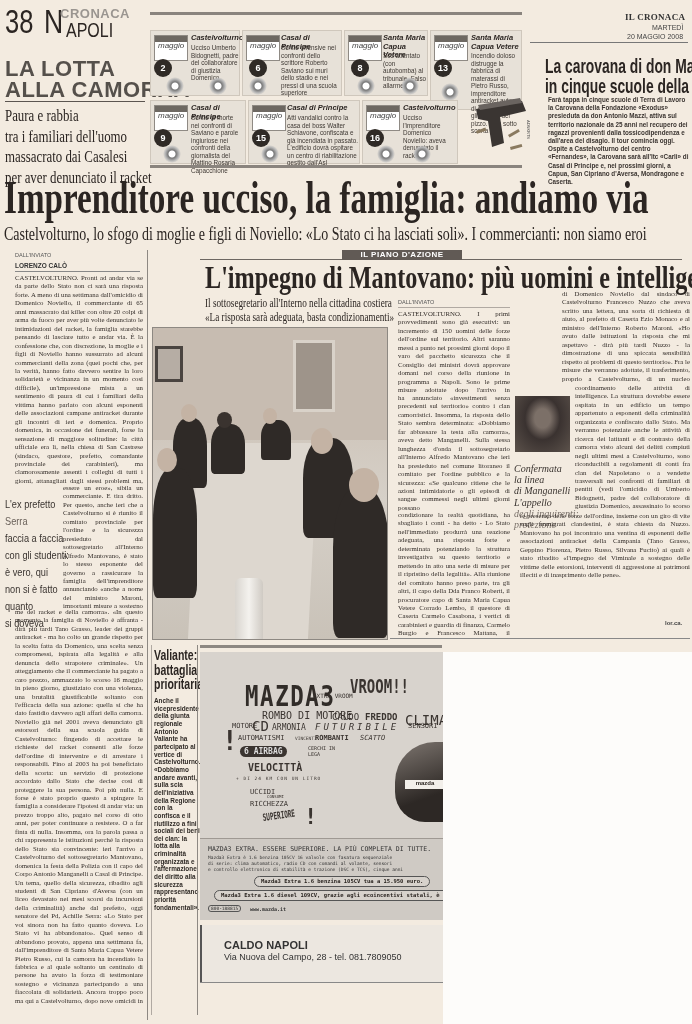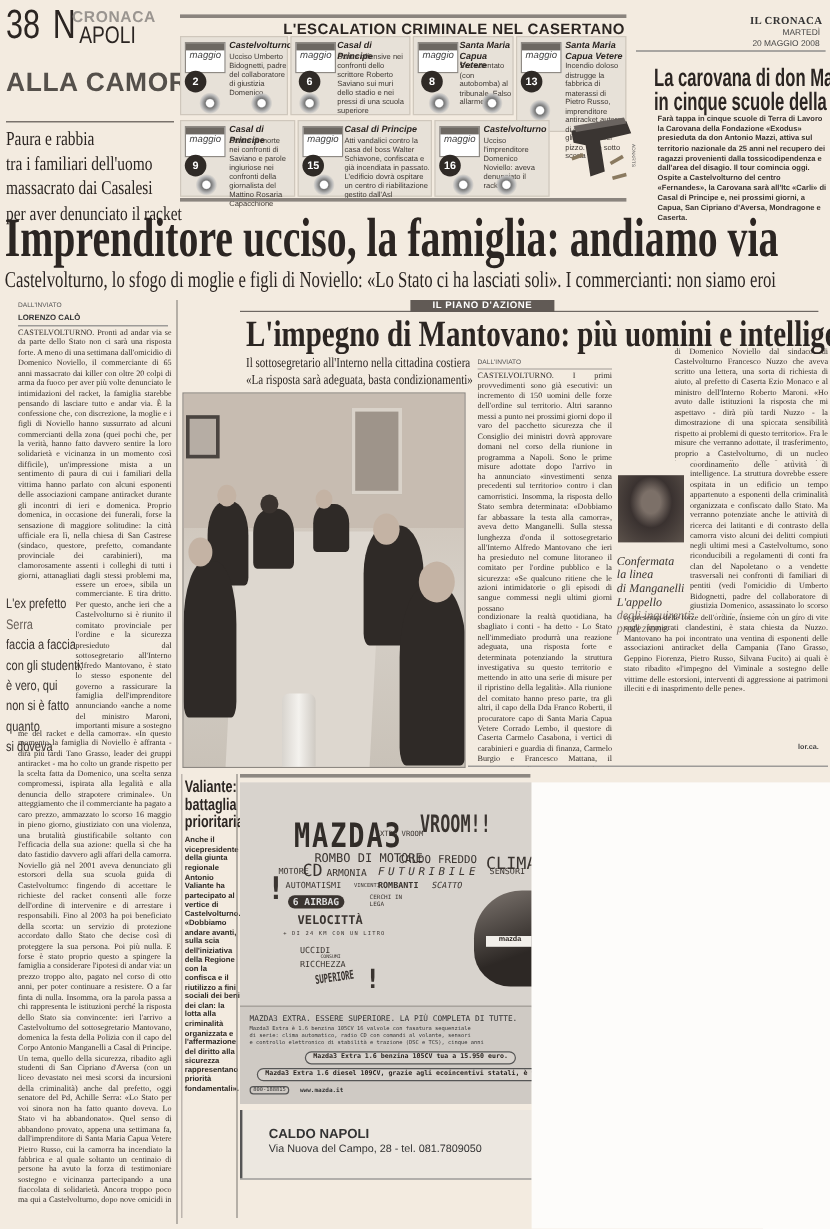--- a/index.html
+++ b/index.html
@@ -81,33 +81,33 @@
 </style>
 </head>
 <body>
 
 <div class="abs pagenum">38</div>
 <div class="abs" style="left:44px;top:4px;font-size:34px;font-family:'Liberation Sans',sans-serif;line-height:1;transform:scaleX(0.78);transform-origin:left top;color:#2b2522;">N</div>
 <div class="abs sans section-top">CRONACA</div>
 <div class="abs section-bottom">APOLI</div>
 
 <div class="abs kicker">
+  <div>LA LOTTA</div>
   <div>ALLA CAMORRA</div>
 </div>
 <div class="abs kicker-rule"></div>
 <div class="abs deck-left">
   <div>Paura e rabbia</div>
   <div>tra i familiari dell'uomo</div>
   <div>massacrato dai Casalesi</div>
   <div>per aver denunciato il racket</div>
 </div>
 
 <div class="abs esc">
   <div class="abs esc-top-rule"></div>
-  <div class="abs sans esc-title">L'ESCALATION CRIMINALE NEL CASERTANO</div>
 
   <div class="abs card" style="left:0;top:18px;width:90px;height:66px;">
     <div class="abs cal" style="left:3px;top:4px;">
         <div class="cal-head"></div>
         <span class="cal-label">maggio</span>
       </div>
     <div class="abs day-badge" style="left:3px;top:28px;">2</div>
     <div class="abs ev-place" style="left:40px;top:3px;">Castelvolturno</div>
     <div class="abs ev-text" style="left:40px;top:13px;width:48px;">Ucciso Umberto Bidognetti, padre del collaboratore di giustizia Domenico</div>
     <div class="abs bullet" style="left:15px;top:46px;"></div>
@@ -277,21 +277,21 @@
 <div class="abs valiante-body">Anche il vicepresidente della giunta regionale Antonio Valiante ha partecipato al vertice di Castelvolturno. «Dobbiamo andare avanti, sulla scia dell'iniziativa della Regione con la confisca e il riutilizzo a fini sociali dei beni dei clan: la lotta alla criminalità organizzata e l'affermazione del diritto alla sicurezza rappresentano priorità fondamentali».</div>
 <div class="abs vrule" style="left:197px;top:645px;height:370px;"></div>
 
 <div class="abs ad-top-rule"></div>
 <div class="abs ad">
   <div class="brand">MAZDA3</div>
   <div class="w" style="left:113px;top:40px;font-size:6px;">EXTRA VROOM</div>
   <div class="w" style="left:150px;top:22px;font-size:20px;font-weight:bold;transform:scaleX(0.7);transform-origin:left top;">VROOM!!</div>
   <div class="w" style="left:62px;top:58px;font-size:10px;">ROMBO DI MOTORE</div>
   <div class="w" style="left:132px;top:60px;font-size:9px;">CALDO</div>
-  <div class="w" style="left:165px;top:60px;font-size:9px;font-weight:normal;">FREDDO</div>
+  <div class="w" style="left:165px;top:60px;font-size:9px;font-weight:bold;">FREDDO</div>
   <div class="w" style="left:205px;top:60px;font-size:14px;">CLIMA</div>
   <div class="w" style="left:32px;top:70px;font-size:7px;">MOTORE</div>
   <div class="w" style="left:52px;top:66px;font-size:14px;">CD</div>
   <div class="w" style="left:72px;top:71px;font-size:8px;">ARMONIA</div>
   <div class="w" style="left:115px;top:70px;font-size:9px;font-style:italic;letter-spacing:3px;">FUTURIBILE</div>
   <div class="w" style="left:208px;top:70px;font-size:7px;">SENSORI</div>
   <div class="w" style="left:38px;top:82px;font-size:7px;">AUTOMATISMI</div>
   <div class="w" style="left:95px;top:84px;font-size:4.5px;">VINCENTI</div>
   <div class="w" style="left:115px;top:82px;font-size:7px;font-weight:bold;">ROMBANTI</div>
   <div class="w" style="left:160px;top:82px;font-size:7px;font-style:italic;">SCATTO</div>

